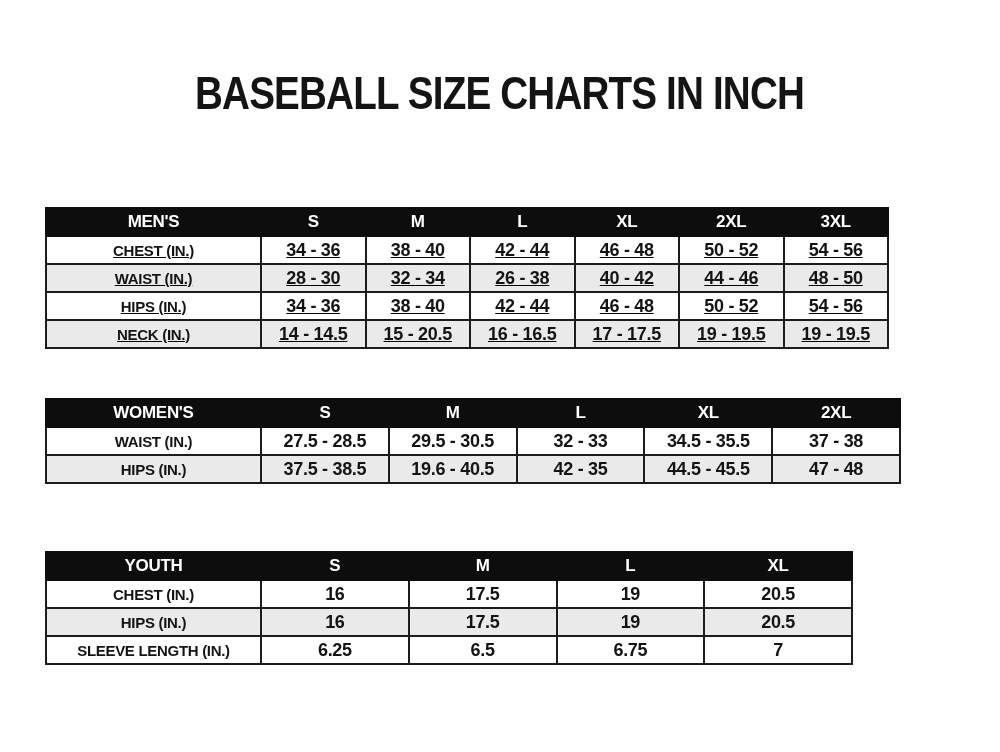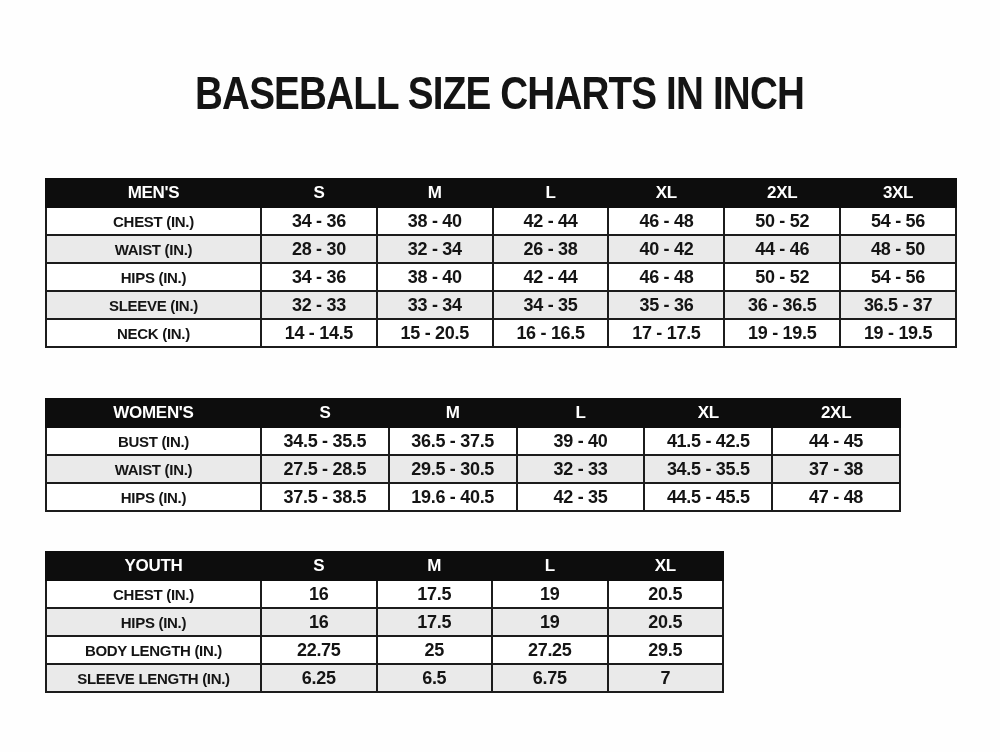--- a/index.html
+++ b/index.html
@@ -32,23 +32,23 @@
     transform-origin: center;
     white-space: nowrap;
   }
   table {
     position: absolute;
     left: 45px;
     border-collapse: collapse;
     table-layout: fixed;
     background: #fff;
   }
-  #table-0 { top: 178px; width: 912px; }
+  #table-0 { top: 207px; width: 844px; text-decoration: underline; }
   #table-1 { top: 398px; width: 856px; }
-  #table-2 { top: 551px; width: 679px; }
+  #table-2 { top: 551px; width: 808px; }
   col.label-col { width: 215px; }
   th, td {
     border: 2px solid var(--border, #1c1c1c);
     height: 28px;
     padding: 0 2px;
     text-align: center;
     vertical-align: middle;
     font-weight: bold;
     white-space: nowrap;
     overflow: hidden;
@@ -116,29 +116,20 @@
           <tr>
             <td class="label">HIPS (IN.)</td>
             <td>34 - 36</td>
             <td>38 - 40</td>
             <td>42 - 44</td>
             <td>46 - 48</td>
             <td>50 - 52</td>
             <td>54 - 56</td>
           </tr>
           <tr>
-            <td class="label">SLEEVE (IN.)</td>
-            <td>32 - 33</td>
-            <td>33 - 34</td>
-            <td>34 - 35</td>
-            <td>35 - 36</td>
-            <td>36 - 36.5</td>
-            <td>36.5 - 37</td>
-          </tr>
-          <tr>
             <td class="label">NECK (IN.)</td>
             <td>14 - 14.5</td>
             <td>15 - 20.5</td>
             <td>16 - 16.5</td>
             <td>17 - 17.5</td>
             <td>19 - 19.5</td>
             <td>19 - 19.5</td>
           </tr>
         </tbody>
       </table>
@@ -156,28 +147,20 @@
             <th>WOMEN'S</th>
             <th>S</th>
             <th>M</th>
             <th>L</th>
             <th>XL</th>
             <th>2XL</th>
           </tr>
         </thead>
         <tbody>
           <tr>
-            <td class="label">BUST (IN.)</td>
-            <td>34.5 - 35.5</td>
-            <td>36.5 - 37.5</td>
-            <td>39 - 40</td>
-            <td>41.5 - 42.5</td>
-            <td>44 - 45</td>
-          </tr>
-          <tr>
             <td class="label">WAIST (IN.)</td>
             <td>27.5 - 28.5</td>
             <td>29.5 - 30.5</td>
             <td>32 - 33</td>
             <td>34.5 - 35.5</td>
             <td>37 - 38</td>
           </tr>
           <tr>
             <td class="label">HIPS (IN.)</td>
             <td>37.5 - 38.5</td>
@@ -214,27 +197,20 @@
             <td>20.5</td>
           </tr>
           <tr>
             <td class="label">HIPS (IN.)</td>
             <td>16</td>
             <td>17.5</td>
             <td>19</td>
             <td>20.5</td>
           </tr>
           <tr>
-            <td class="label">BODY LENGTH (IN.)</td>
-            <td>22.75</td>
-            <td>25</td>
-            <td>27.25</td>
-            <td>29.5</td>
-          </tr>
-          <tr>
             <td class="label">SLEEVE LENGTH (IN.)</td>
             <td>6.25</td>
             <td>6.5</td>
             <td>6.75</td>
             <td>7</td>
           </tr>
         </tbody>
       </table>
     </div>
 </div>

